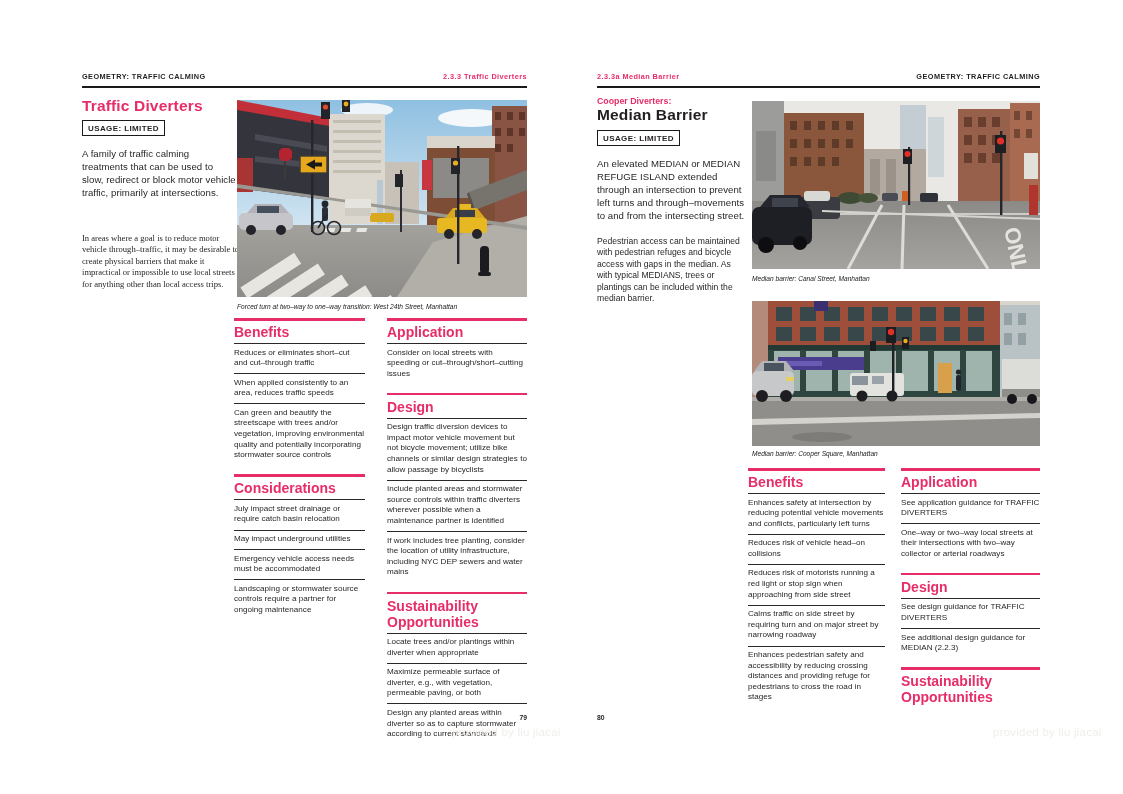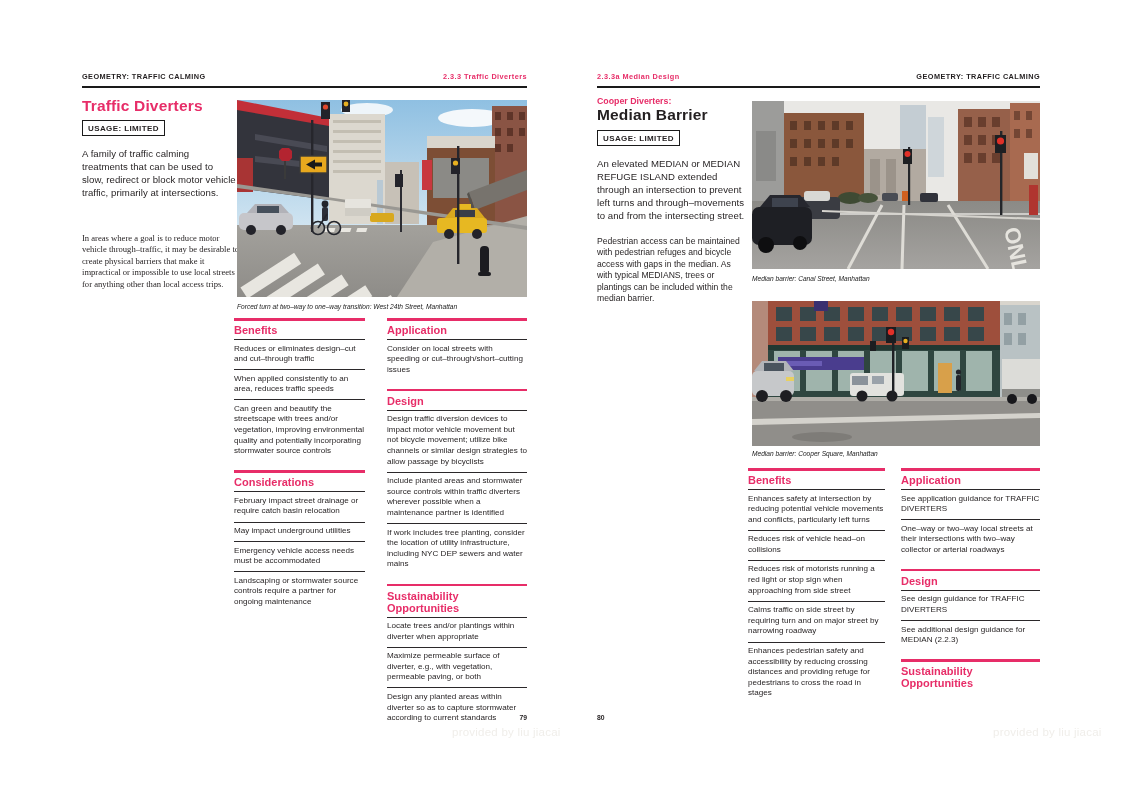--- a/index.html
+++ b/index.html
@@ -19,21 +19,21 @@
   
   .intro{font-size:9.6px;line-height:13px;margin:0;letter-spacing:.005em;}
   .body-text{font-size:8.6px;line-height:11.4px;margin:0;}
   
   figure{margin:0;padding:0;}
   figure svg{display:block;}
   .caption{font-size:6.6px;font-style:italic;color:#1a1a1a;}
   
   .sec{margin-bottom:9px;}
   .sec-rule{height:2.5px;background:#e72d68;margin-bottom:3.5px;}
-  .sec-head{font-size:11px;font-weight:bold;color:#e72d68;margin:0 0 3px 0;}
+  .sec-head{font-size:14px;font-weight:bold;color:#e72d68;margin:0 0 3px 0;}
   .sec-item{margin:0;border-top:1px solid #2b282a;padding:3.5px 0 4.5px;font-size:8.1px;line-height:10.6px;}
   
   .page-num{font-size:6.8px;font-weight:bold;}
   .watermark{font-size:11.5px;color:#f0eeea;letter-spacing:.02em;}
 </style>
 </head>
 <body>
 
 <div class="stage">
 
@@ -161,28 +161,28 @@
         <rect x="243" y="146" width="9" height="28" rx="4" fill="#1c1c20"></rect>
         <rect x="241" y="172" width="13" height="4" rx="2" fill="#1c1c20"></rect>
       </svg>
     </figure>
     <figcaption class="abs caption" style="left:237px;top:303px;width:290px;">Forced turn at two–way to one–way transition: West 24th Street, Manhattan</figcaption>
 
     <div class="abs" style="left:234px;top:318px;width:131px;">
         <section class="sec">
           <div class="sec-rule"></div>
           <h3 class="sec-head">Benefits</h3>
-          <p class="sec-item">Reduces or eliminates design–cut and cut–through traffic</p>
+          <p class="sec-item">Reduces or eliminates short–cut and cut–through traffic</p>
           <p class="sec-item">When applied consistently to an area, reduces traffic speeds</p>
           <p class="sec-item">Can green and beautify the streetscape with trees and/or vegetation, improving environmental quality and potentially incorporating stormwater source controls</p>
         </section>
         <section class="sec">
           <div class="sec-rule"></div>
           <h3 class="sec-head">Considerations</h3>
-          <p class="sec-item">February impact street drainage or require catch basin relocation</p>
+          <p class="sec-item">July impact street drainage or require catch basin relocation</p>
           <p class="sec-item">May impact underground utilities</p>
           <p class="sec-item">Emergency vehicle access needs must be accommodated</p>
           <p class="sec-item">Landscaping or stormwater source controls require a partner for ongoing maintenance</p>
         </section>
       </div>
     <div class="abs" style="left:387px;top:318px;width:140px;">
         <section class="sec">
           <div class="sec-rule"></div>
           <h3 class="sec-head">Application</h3>
           <p class="sec-item">Consider on local streets with speeding or cut–through/short–cutting issues</p>
@@ -200,21 +200,21 @@
           <p class="sec-item">Locate trees and/or plantings within diverter when appropriate</p>
           <p class="sec-item">Maximize permeable surface of diverter, e.g., with vegetation, permeable paving, or both</p>
           <p class="sec-item">Design any planted areas within diverter so as to capture stormwater according to current standards</p>
         </section>
       </div>
 
     <div class="abs page-num" style="left:500px;top:714px;width:27px;text-align:right;">79</div>
   </section>
 
   <section>
-    <div class="abs running-head accent" style="left:597px;top:72px;">2.3.3a Median Design</div>
+    <div class="abs running-head accent" style="left:597px;top:72px;">2.3.3a Median Barrier</div>
     <div class="abs running-head" style="left:840px;top:72px;width:200px;text-align:right;">GEOMETRY: TRAFFIC CALMING</div>
     <div class="abs head-rule" style="left:597px;top:86px;width:443px;"></div>
 
     <p class="abs eyebrow accent" style="left:597px;top:96px;">Cooper Diverters:</p>
     <h1 class="abs title" style="left:597px;top:106px;">Median Barrier</h1>
     <div class="abs usage-box" style="left:597px;top:130px;">USAGE: LIMITED</div>
 
     <p class="abs intro" style="left:597px;top:157px;width:154px;">An elevated MEDIAN or MEDIAN REFUGE ISLAND extended through an intersection to prevent left turns and through–movements to and from the intersecting street.</p>
     <p class="abs body-text" style="left:597px;top:236px;width:150px;">Pedestrian access can be maintained with pedestrian refuges and bicycle access with gaps in the median. As with typical MEDIANS, trees or plantings can be included within the median barrier.</p>
 

